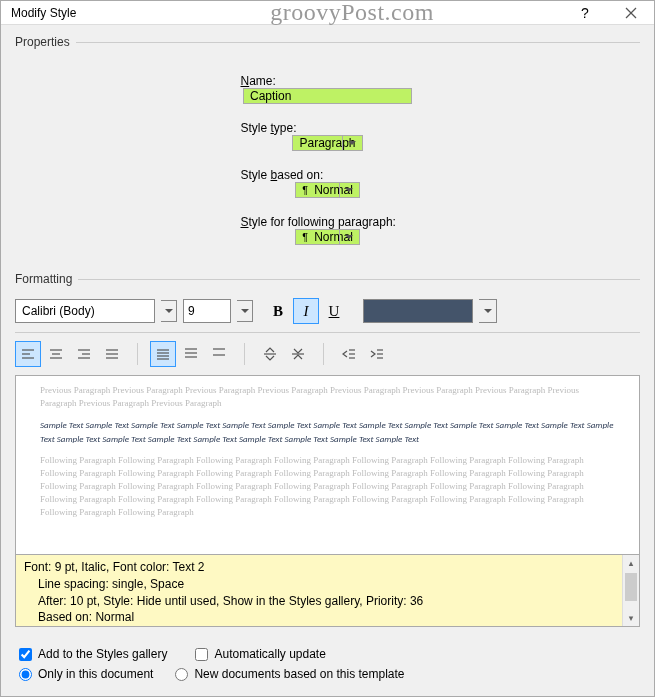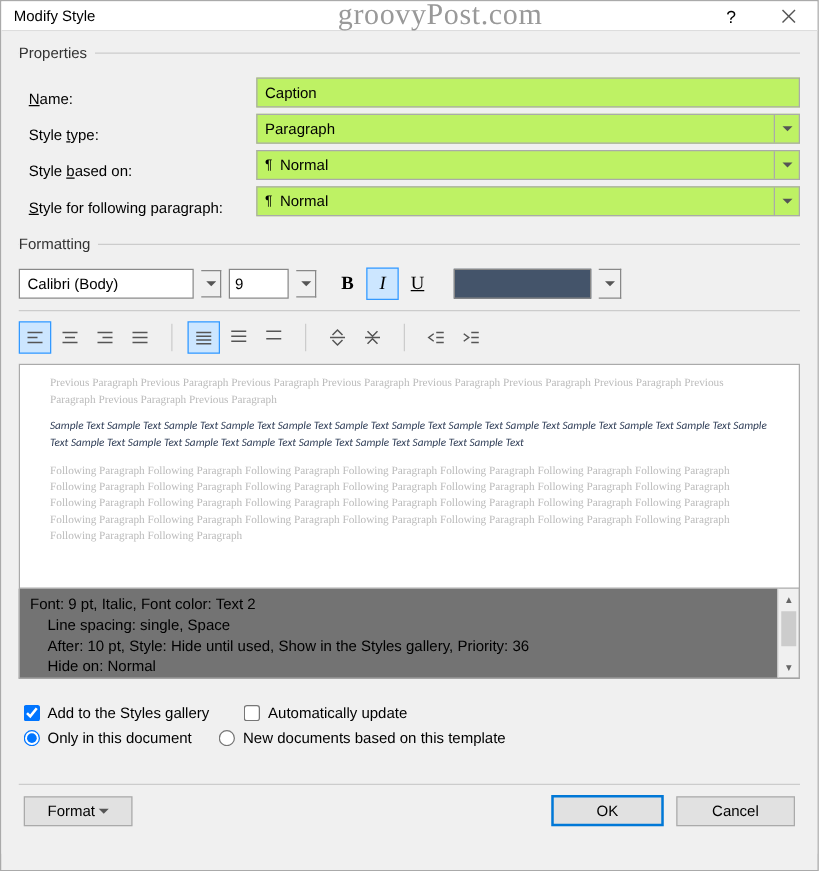--- a/index.html
+++ b/index.html
@@ -50,22 +50,23 @@
   padding: 8px 0 4px 0;
   margin-bottom: 6px;
 }
 fieldset legend {
   font-size: 12px;
   color: #333;
   padding-right: 6px;
 }
 .prop-row {
   display: flex;
-  align-items: flex-end;
-  margin: 5px 0;
+  align-items: center;
+  margin: 17px 0;
+  flex-direction: column;
 }
 .prop-row label {
   width: 190px;
   padding-left: 8px;
 }
 .prop-row .u { text-decoration: underline; }
 .prop-row input[type=text],
 .prop-row .select {
   flex: 1;
   height: 24px;
@@ -178,21 +179,21 @@
   font-size: 9px;
   font-style: italic;
   color: #33415a;
   line-height: 1.55;
   margin: 8px 0;
   word-break: break-all;
 }
 .desc-box {
   border: 1px solid #aaa;
   border-top: none;
-  background: #737373;
+  background: #fef9c3;
   height: 72px;
   padding: 4px 8px;
   font-size: 12px;
   line-height: 1.4;
   position: relative;
 }
 .desc-box .indent { padding-left: 14px; display: block; }
 .scrollbar {
   position: absolute; right: 0; top: 0; bottom: 0;
   width: 17px; background: #f0f0f0;
@@ -418,21 +419,21 @@
   <div class="preview">
     <div class="prev-text">Previous Paragraph Previous Paragraph Previous Paragraph Previous Paragraph Previous Paragraph Previous Paragraph Previous Paragraph Previous Paragraph Previous Paragraph Previous Paragraph</div>
     <div class="prev-sample">Sample Text Sample Text Sample Text Sample Text Sample Text Sample Text Sample Text Sample Text Sample Text Sample Text Sample Text Sample Text Sample Text Sample Text Sample Text Sample Text Sample Text Sample Text Sample Text Sample Text Sample Text</div>
     <div class="prev-text">Following Paragraph Following Paragraph Following Paragraph Following Paragraph Following Paragraph Following Paragraph Following Paragraph Following Paragraph Following Paragraph Following Paragraph Following Paragraph Following Paragraph Following Paragraph Following Paragraph Following Paragraph Following Paragraph Following Paragraph Following Paragraph Following Paragraph Following Paragraph Following Paragraph Following Paragraph Following Paragraph Following Paragraph Following Paragraph Following Paragraph Following Paragraph Following Paragraph Following Paragraph Following Paragraph</div>
   </div>
 
   <div class="desc-box">
     <span>Font: 9 pt, Italic, Font color: Text 2</span><br>
     <span class="indent">Line spacing:  single, Space</span>
     <span class="indent">After:  10 pt, Style: Hide until used, Show in the Styles gallery, Priority: 36</span>
-    <span class="indent">Hide on: Normal</span>
+    <span class="indent">Based on: Normal</span>
     <div class="scrollbar">
       <div class="scroll-arrow">▴</div>
       <div class="scroll-thumb"></div>
       <div class="scroll-arrow" style="position:absolute;bottom:0;width:100%">▾</div>
     </div>
   </div>
 </fieldset>
 
 <div class="checks">
   <label class="check-item">

